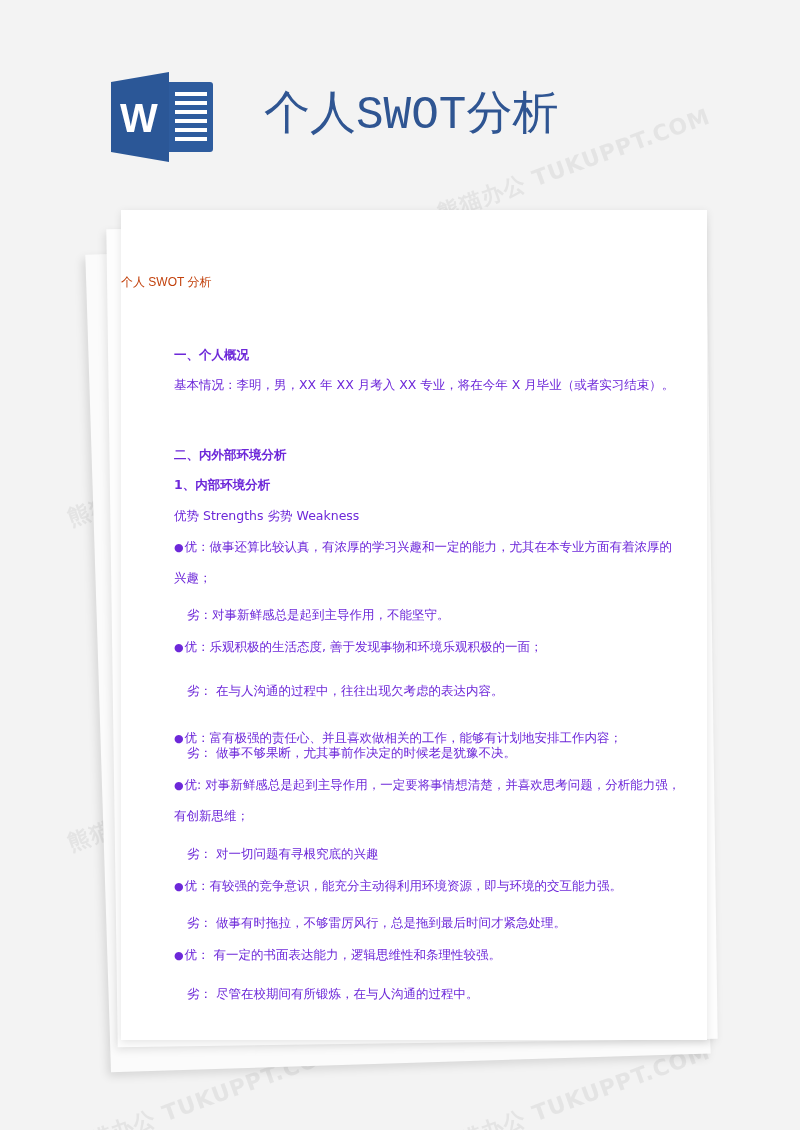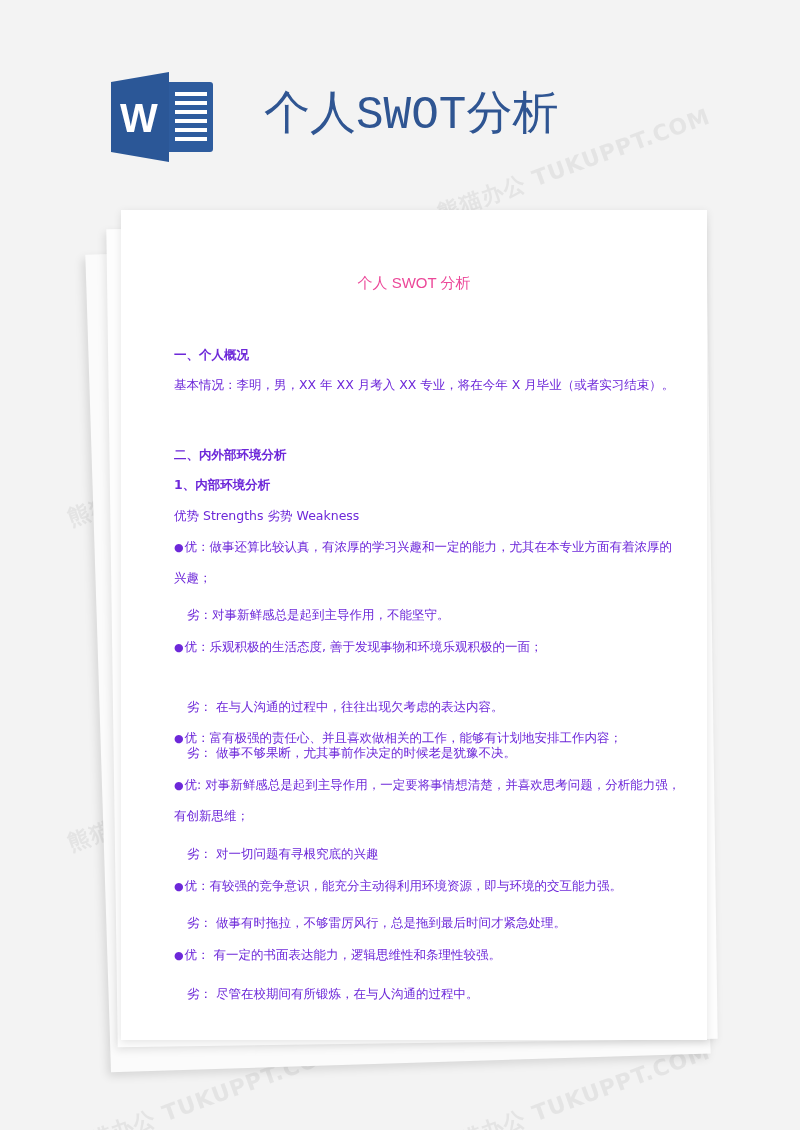--- a/index.html
+++ b/index.html
@@ -37,21 +37,21 @@
       position: absolute; left: 112px; top: 225px; width: 600px; height: 818px;
       background: #fdfdfd; box-shadow: -2px 3px 8px rgba(0,0,0,0.10);
       transform: rotate(-0.8deg);
     }
     .page {
       position: absolute; left: 121px; top: 210px; width: 586px; height: 830px;
       background: #ffffff; box-shadow: 0 2px 8px rgba(0,0,0,0.10);
     }
     .doc-title {
       position: absolute; left: 0; width: 586px; top: 64px;
-      text-align: center; font-size: 15px; color: #ec4899;
+      font-size: 12px; color: #c2410c;
       font-family: "Liberation Sans", "DejaVu Sans", sans-serif;
     }
     .line {
       position: absolute; left: 53px; font-size: 12.5px; line-height: 18px;
       white-space: nowrap; color: #6d28d9;
     }
     .bold { font-weight: bold; }
     .indent { left: 66px; }
     .bullet-line { left: 53px; }
     .bullet { display: inline-block; font-size: 11px; margin-right: 1px; }
@@ -101,21 +101,21 @@
     <span class="bullet">●</span><span>优：</span><span>做事还算比较认真，有浓厚的学习兴趣和一定的能力，尤其在本专业方面有着浓厚的</span>
   </div>
   <div class="line" style="top:359px;">兴趣；</div>
   <div class="line indent" style="top:396px;">
     <span>劣：</span><span>对事新鲜感总是起到主导作用，不能坚守。</span>
   </div>
 
   <div class="line bullet-line" style="top:428px;">
     <span class="bullet">●</span><span>优：</span><span>乐观积极的生活态度, 善于发现事物和环境乐观积极的一面；</span>
   </div>
-  <div class="line indent" style="top:488px;">
+  <div class="line indent" style="top:472px;">
     <span>劣：</span><span> 在与人沟通的过程中，往往出现欠考虑的表达内容。</span>
   </div>
 
   <div class="line bullet-line" style="top:497px;margin-top:22px;">
     <span class="bullet">●</span><span>优：</span><span>富有极强的责任心、并且喜欢做相关的工作，能够有计划地安排工作内容；</span>
   </div>
   <div class="line indent" style="top:534px;">
     <span>劣：</span><span> 做事不够果断，尤其事前作决定的时候老是犹豫不决。</span>
   </div>
 

